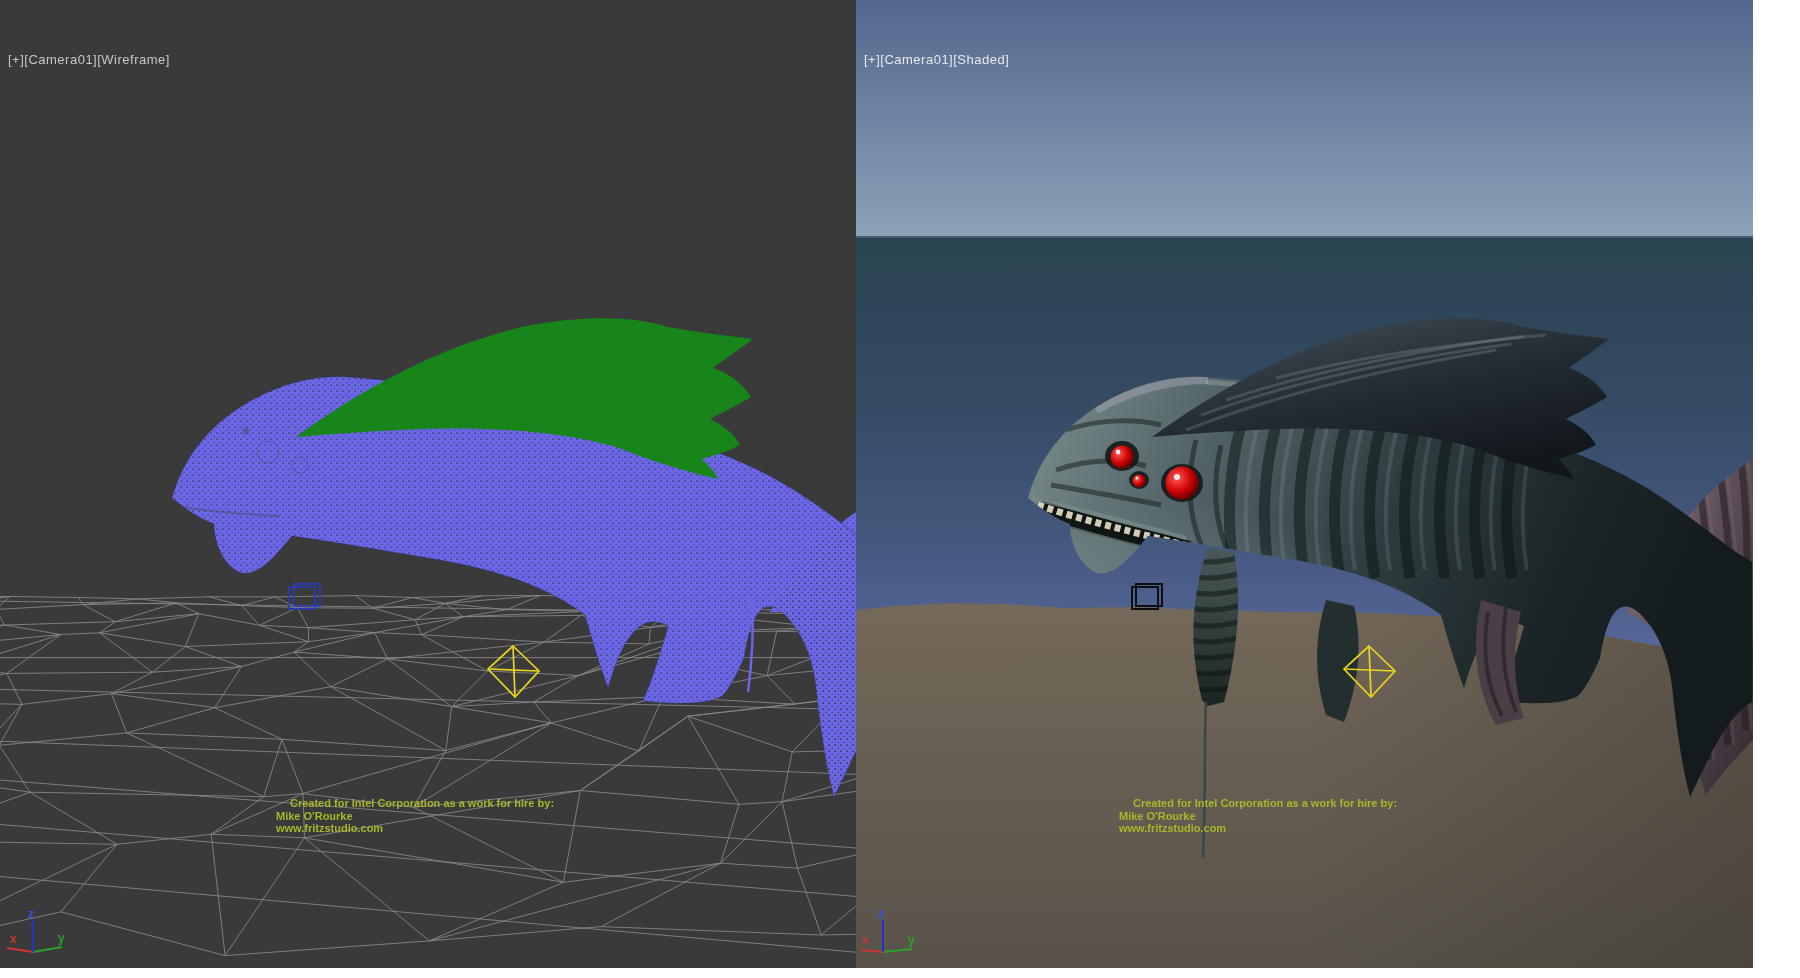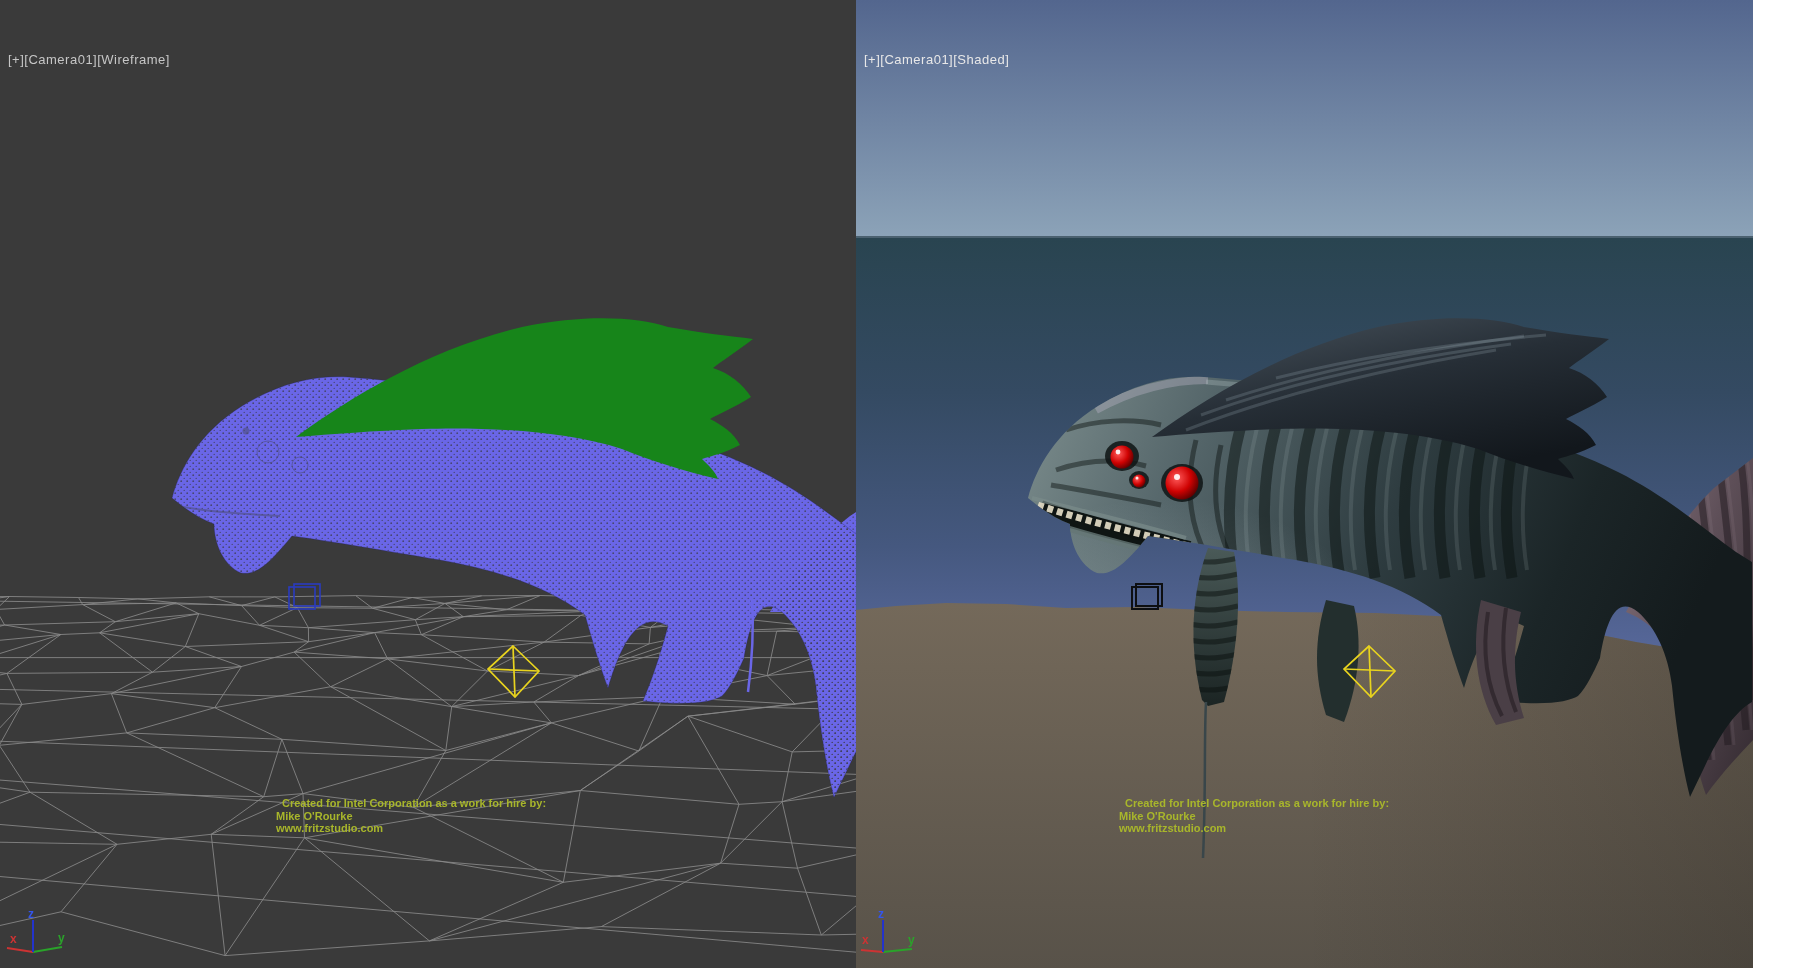--- a/index.html
+++ b/index.html
@@ -9,21 +9,21 @@
   .vp-left{left:0;width:896px;background:#3a3a3a;}
   .vp-right{left:856px;width:897px;background:#53668e;}
   .scene{position:absolute;left:0;top:0;}
   .vp-label{position:absolute;left:8px;top:8px;font-size:13px;letter-spacing:.5px;cursor:default;margin-top:44px;}
   .vp-left .vp-label{color:#c6c6c6;}
   .vp-right .vp-label{color:#e8e8e8;}
   .credit{position:absolute;top:797px;font-size:11px;font-weight:bold;line-height:12.5px;
           color:#a8b62b;white-space:nowrap;}
   .credit-left{left:276px;}
   .credit-right{left:263px;}
-  .credit .l1{margin-left:6px;}
+  .credit .l1{margin-left:14px;}
   .tripod{position:absolute;left:2px;top:906px;width:76px;height:56px;}
   .tripod text{font-size:12px;font-weight:bold;font-family:"Liberation Sans",sans-serif;}
 </style>
 </head>
 <body>
 
 <div class="stage">
 
   <section class="viewport vp-left">
     <svg class="scene" width="896" height="968" viewBox="0 0 896 968">

